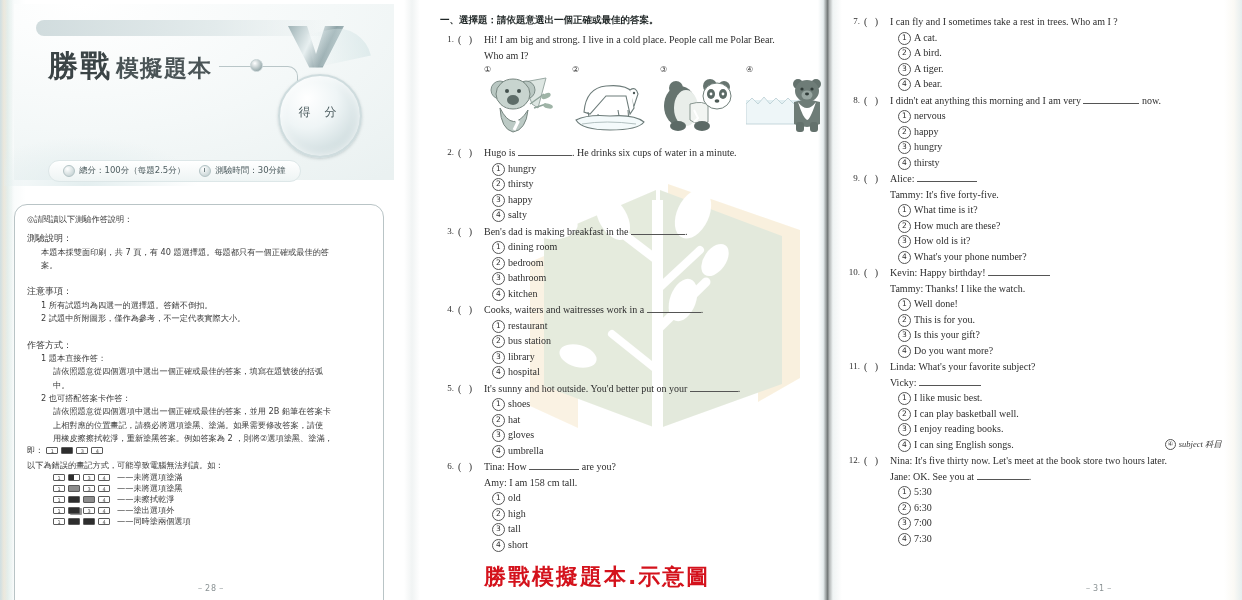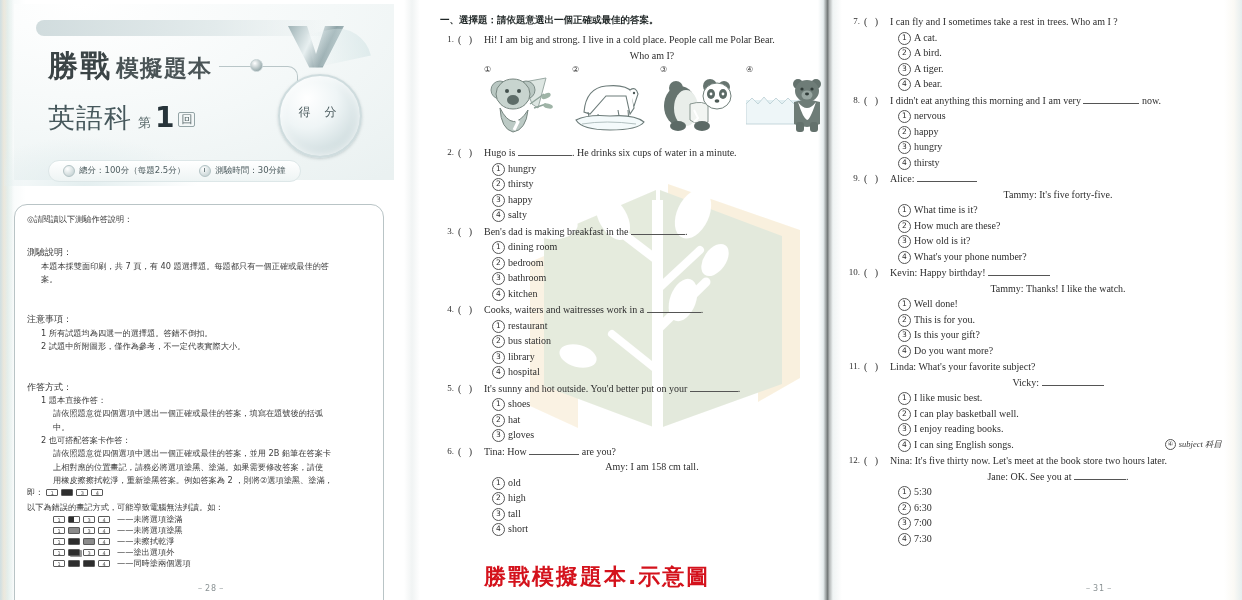--- a/index.html
+++ b/index.html
@@ -154,21 +154,21 @@
   
   #instr{
     position:absolute;left:14px;top:204px;width:370px;height:440px;
     border:1px solid #b9c4c6;border-radius:13px;
     background:#ffffff;
     padding:8px 12px;box-sizing:border-box;
     font-size:8.2px;line-height:1.62;color:#3b3b3b;
     font-family:"DejaVu Sans","Liberation Sans",sans-serif;
   }
   #instr .ln{white-space:nowrap;}
-  #instr .head{font-size:9px;margin-top:19px;}
+  #instr .head{font-size:9px;margin-top:5px;}
   #instr .ind1{padding-left:14px;}
   #instr .ind2{padding-left:26px;}
   #instr .gap{height:7px;}
   .mark-row{display:flex;align-items:center;gap:3px;padding-left:26px;height:11px;}
   .mk{
     width:12px;height:7px;border:1px solid #5a5a5a;border-radius:1px;
     font-size:5px;line-height:7px;text-align:center;color:#4a4a4a;
     background:#fff;box-sizing:border-box;
   }
   .mk.full{background:#2e2e2e;color:#2e2e2e;}
@@ -195,21 +195,21 @@
   .section-head{
     font-family:"DejaVu Sans","Liberation Sans",sans-serif;
     font-size:9.5px;font-weight:bold;color:#1f2626;
     margin-bottom:5px;white-space:nowrap;
   }
   .q{margin-bottom:1px;position:relative;}
   .q-line{display:flex;align-items:flex-start;font-size:10px;line-height:15.5px;}
   .q-num{width:14px;flex:none;text-align:right;font-size:9px;}
   .q-paren{width:26px;flex:none;text-align:left;padding-left:4px;}
   .q-stem{flex:1;}
-  .q-cont{padding-left:44px;font-size:10px;line-height:15.5px;text-align:center;}
+  .q-cont{padding-left:44px;font-size:10px;line-height:15.5px;}
   .blank{
     display:inline-block;border-bottom:1px solid #555;
     vertical-align:baseline;height:10px;
   }
   .opts{padding-left:52px;}
   .opt{font-size:10px;line-height:15.5px;white-space:nowrap;}
   .cnum{
     display:inline-block;width:11px;height:11px;line-height:10px;
     border:1px solid #555;border-radius:50%;text-align:center;
     font-size:7.5px;margin-right:3px;vertical-align:1px;
@@ -256,23 +256,20 @@
   <div class="hdr-bg"></div>
   <div class="hdr-swoosh"></div>
   <div class="hdr-cloud"></div>
 
   <div class="title-main">
     <span class="big">勝戰</span><span class="mid">模擬題本</span>
   </div>
   <div class="title-dotline"></div>
   <div class="title-dot"></div>
 
-  <div class="title-sub">
-    <span class="subject">英語科</span><span class="dijia">第</span><span class="num">1</span><span class="hui">回</span>
-  </div>
 
   <div class="medal">
     <div class="ribbon"></div>
     <div class="ribbon-glow"></div>
     <div class="medal-disc">
       <div class="medal-label">得 分</div>
     </div>
   </div>
 
   <div class="info-pill">
@@ -498,20 +495,21 @@
   <div class="q">
     <div class="q-line">
       <span class="q-num">5.</span>
       <span class="q-paren">(&nbsp;&nbsp;&nbsp;)</span>
       <span class="q-stem"><span>It's sunny and hot outside.  You'd better put on your</span> <span class="blank" style="width:48px"></span><span>.</span></span>
     </div>
     <div class="opts">
       <div class="opt"><span class="cnum">1</span><span>shoes</span></div>
       <div class="opt"><span class="cnum">2</span><span>hat</span></div>
       <div class="opt"><span class="cnum">3</span><span>gloves</span></div>
+      <div class="opt"><span class="cnum">4</span><span>umbrella</span></div>
     </div>
   </div>
 
   <div class="q">
     <div class="q-line">
       <span class="q-num">6.</span>
       <span class="q-paren">(&nbsp;&nbsp;&nbsp;)</span>
       <span class="q-stem"><span>Tina: How</span> <span class="blank" style="width:50px"></span> <span>are you?</span></span>
     </div>
     <div class="q-cont">Amy: I am 158 cm tall.</div>

